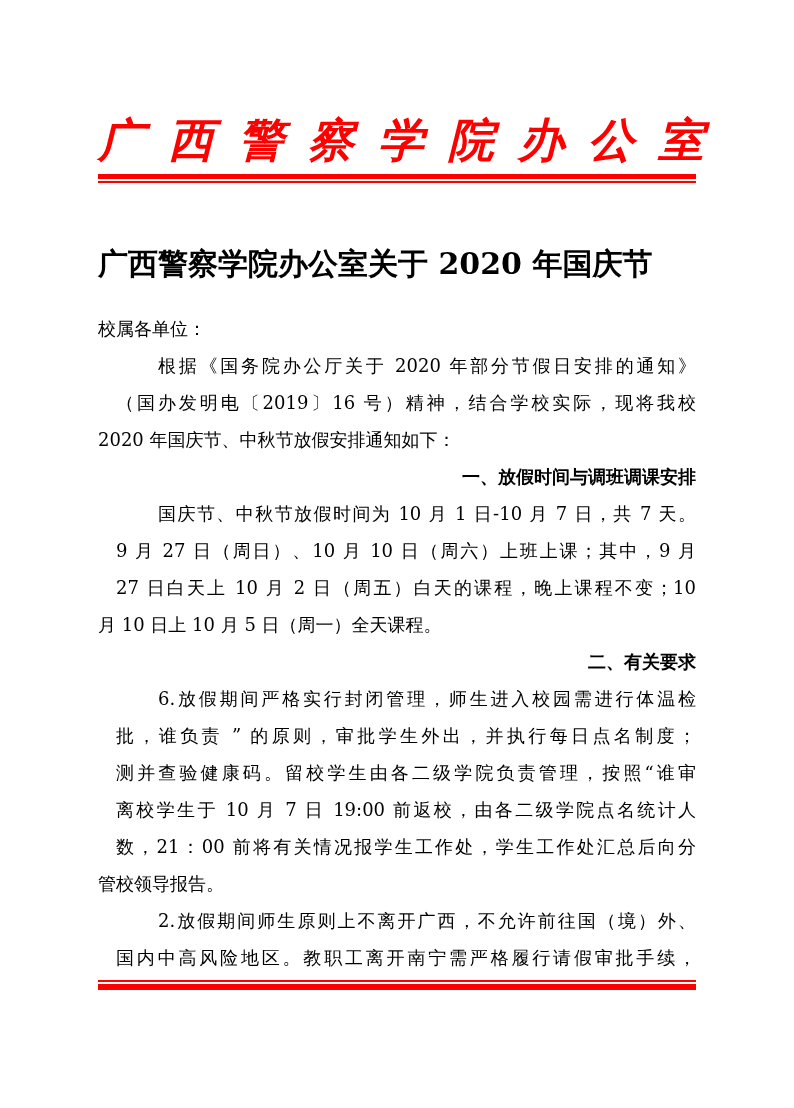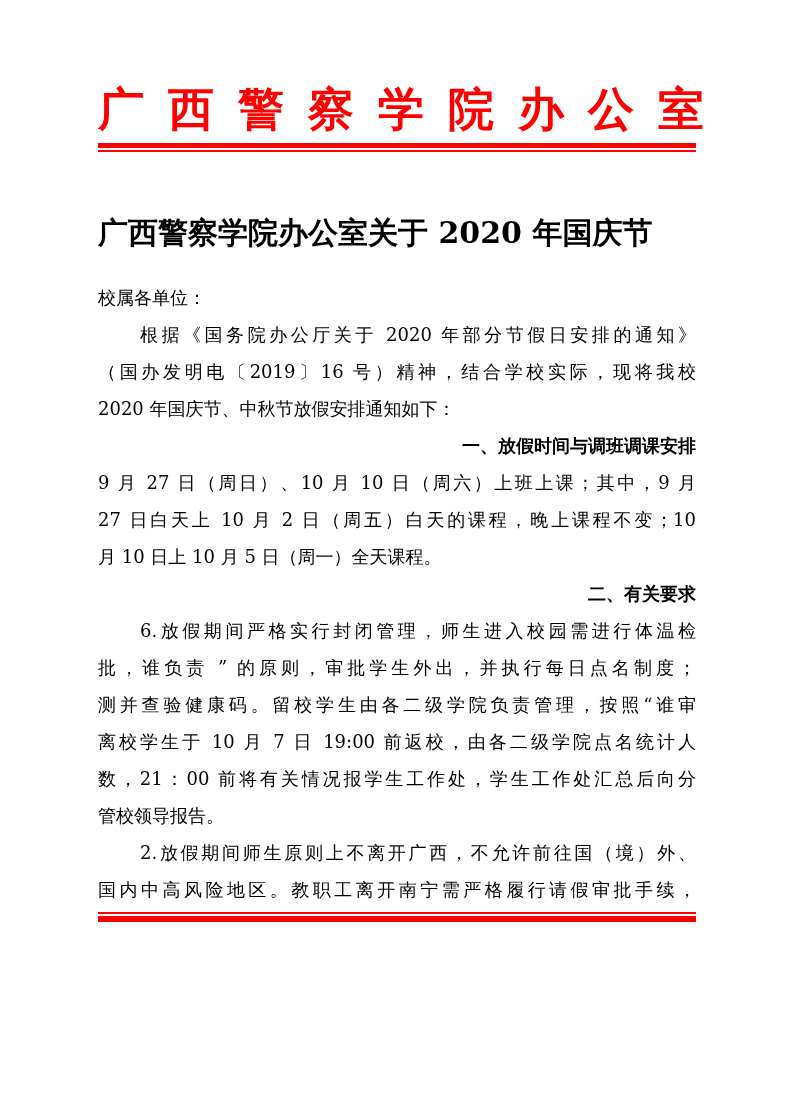--- a/index.html
+++ b/index.html
@@ -12,27 +12,28 @@
     overflow: hidden;
     font-family: "DejaVu Serif", "Liberation Serif", serif;
     color: #000;
   }
   .content {
     margin: 0 98px;
     width: 598px;
   }
   
   .letterhead {
-    padding-top: 80px;
+    padding-top: 111px;
     text-align: center;
     font-size: 46px;
     line-height: 58px;
     font-weight: bold;
     letter-spacing: 4px;
     white-space: nowrap;
+    font-style: italic;
   }
   .rule { border: 0; }
   .rule-thick-top  { height: 5px; margin-top: 5px; }
   .rule-thin-top   { height: 2px; margin-top: 2px; }
   .rule-thin-bottom  { height: 2px; margin-top: 4px; }
   .rule-thick-bottom { height: 6px; margin-top: 2px; }
   
   .doc-title {
     margin-top: 50px;
     font-size: 30px;
@@ -47,20 +48,21 @@
   .line {
     line-height: 37px;
     height: 37px;
     white-space: nowrap;
     text-align: left;
   }
   .line.fill {
     white-space: normal;
     text-align: justify;
     text-align-last: justify;
+    margin-left: 18px;
   }
   .line.indent { padding-left: 42px; }
   .line.heading {
     font-family: "DejaVu Sans", "Liberation Sans", sans-serif;
     font-weight: bold;
     text-align: right;
   }
 </style>
 </head>
 <body>
@@ -76,20 +78,21 @@
     <div class="doc-title">
       <div>广西警察学院办公室关于 2020 年国庆节</div>
     </div>
 
     <div class="body-text">
         <div class="line">校属各单位：</div>
         <div class="line indent fill">根据《国务院办公厅关于 2020 年部分节假日安排的通知》</div>
         <div class="line fill">（国办发明电〔2019〕16 号）精神，结合学校实际，现将我校</div>
         <div class="line">2020 年国庆节、中秋节放假安排通知如下：</div>
         <div class="line indent heading">一、放假时间与调班调课安排</div>
+        <div class="line indent fill">国庆节、中秋节放假时间为 10 月 1 日-10 月 7 日，共 7 天。</div>
         <div class="line fill">9 月 27 日（周日）、10 月 10 日（周六）上班上课；其中，9 月</div>
         <div class="line fill">27 日白天上 10 月 2 日（周五）白天的课程，晚上课程不变；10</div>
         <div class="line">月 10 日上 10 月 5 日（周一）全天课程。</div>
         <div class="line indent heading">二、有关要求</div>
         <div class="line indent fill">6.放假期间严格实行封闭管理，师生进入校园需进行体温检</div>
         <div class="line fill">批，谁负责 ” 的原则，审批学生外出，并执行每日点名制度；</div>
         <div class="line fill">测并查验健康码。留校学生由各二级学院负责管理，按照“谁审</div>
         <div class="line fill">离校学生于 10 月 7 日 19:00 前返校，由各二级学院点名统计人</div>
         <div class="line fill">数，21：00 前将有关情况报学生工作处，学生工作处汇总后向分</div>
         <div class="line">管校领导报告。</div>

